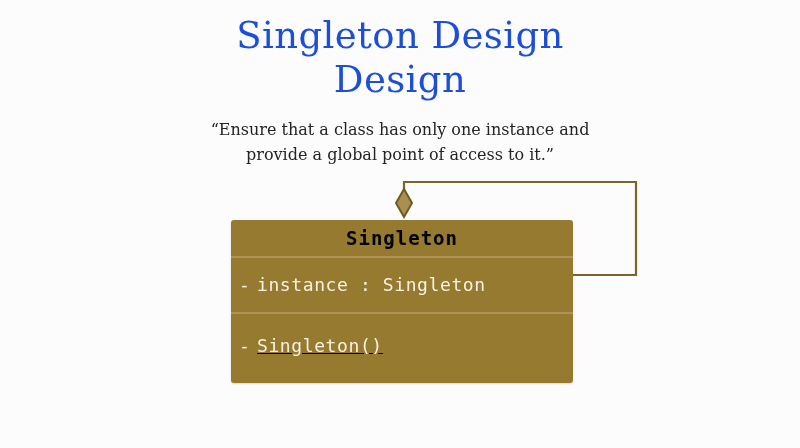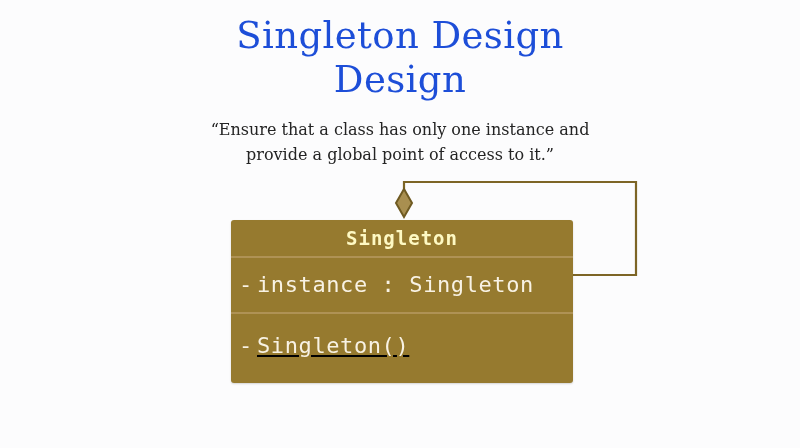--- a/index.html
+++ b/index.html
@@ -91,35 +91,35 @@
     height: 36px;
     display: flex;
     align-items: center;
     justify-content: center;
   }
   .class-title {
     font-family: "DejaVu Sans Mono", "Liberation Mono", monospace;
     font-size: 19px;
     font-weight: bold;
     letter-spacing: 1px;
-    color: #fef9c3;
+    color: #000000;
   }
   #compartment-attributes {
     height: 54px;
     display: flex;
     align-items: center;
     padding-left: 8px;
   }
   #compartment-operations {
     padding: 18px 0 0 8px;
     text-decoration: underline;
   }
   .member {
     font-family: "DejaVu Sans Mono", "Liberation Mono", monospace;
-    font-size: 22px;
+    font-size: 18px;
     line-height: 28px;
     letter-spacing: 0.6px;
     color: #f8f2e4;
     white-space: nowrap;
   }
   .member .vis {
     display: inline-block;
     width: 18px;
   }
 </style>

